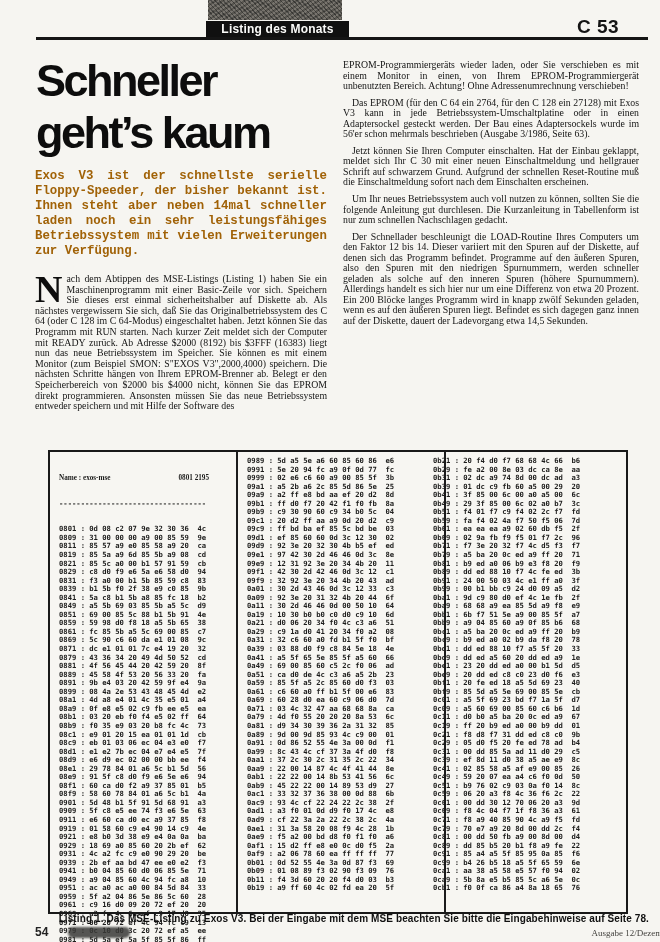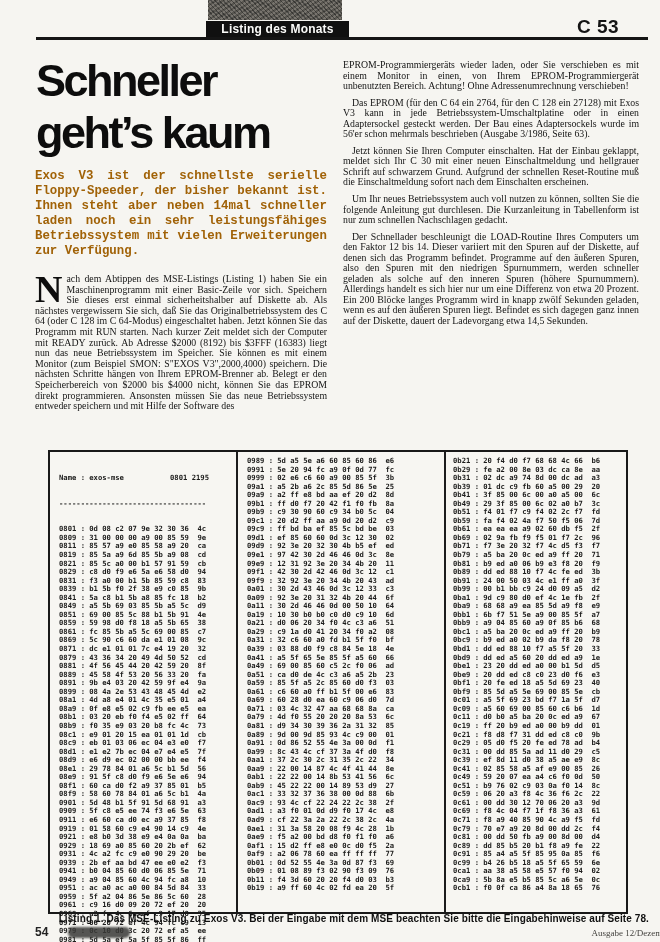--- a/index.html
+++ b/index.html
@@ -30,22 +30,22 @@
       font-size:9.8px;line-height:10.55px;text-align:justify;}
   .col-right .para{margin:6px;text-indent:9px;}
   .col-right .para:first-child{text-indent:0;}
   
   .listingbox{position:absolute;left:48px;top:450px;width:576px;height:460px;
       border:2px solid #191919;background:#f7f6f2;}
   .vline{position:absolute;top:0;bottom:0;width:1.5px;background:#1c1c1c;}
   .v1{left:186px;} .v2{left:394px;}
   .lcol{position:absolute;top:5px;font-family:"DejaVu Sans Mono",monospace;
       font-weight:bold;font-size:7.2px;line-height:8.55px;white-space:pre;color:#1c1c1b;}
-  .lcol1{left:9px;width:150px;} .lcol2{left:197px;width:150px;} .lcol3{left:403px;width:150px;}
-  .lhead{display:flex;justify-content:space-between;width:150px;}
+  .lcol1{left:9px;width:150px;} .lcol2{left:197px;width:150px;} .lcol3{left:383px;width:150px;}
+  .lhead{display:flex;justify-content:space-between;width:150px;font-family:Liberation Serif, serif;}
   .lline{white-space:pre;}
   
   .caption{position:absolute;left:35px;top:913px;width:614px;
       font-family:"Liberation Sans",sans-serif;font-weight:bold;font-size:10px;
       letter-spacing:.1px;color:#101010;white-space:nowrap;text-align:right;}
   .pagenum{position:absolute;left:35px;top:925px;font-family:"Liberation Sans",sans-serif;
       font-weight:bold;font-size:12px;color:#222;}
   .logo{position:absolute;left:68px;top:927px;width:62px;height:11px;background:#3a3a38;
       border-radius:5px;filter:blur(1.1px);opacity:.85;}
   .issue{position:absolute;right:14px;top:928px;font-size:9px;color:#44433f;}

